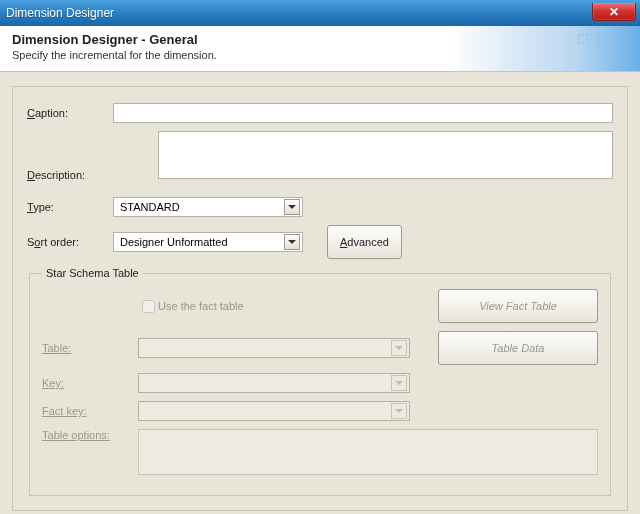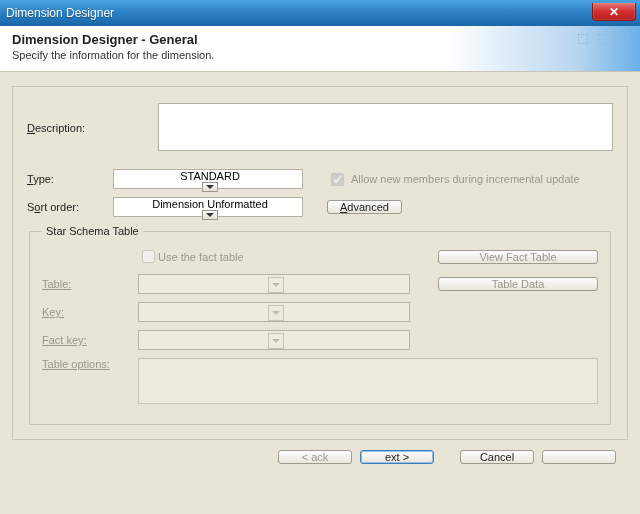--- a/index.html
+++ b/index.html
@@ -41,32 +41,31 @@
   
   .client { background: #e8e4d8; padding: 14px 12px 8px 12px; }
 
   .form-area {
     border: 1px solid #c8c4b8;
     background: #e8e4d8;
     padding: 16px 14px 14px 14px;
   }
 
   .row { display: flex; align-items: center; margin-bottom: 8px; }
-  .row.top { align-items: center; gap: 45px; }
+  .row.top { align-items: flex-end; gap: 45px; }
   .lbl { width: 86px; color: #222; }
   .lbl .ul { text-decoration: underline; }
 
   input[type=text].field, .combo, textarea.field {
     border: 1px solid #b5b1a5;
     background: #fff;
     height: 20px;
     padding: 2px 4px;
     font: inherit;
     width: 100%;
-    flex-direction: column;
   }
   textarea.field { height: 48px; resize: none; }
 
   .combo {
     display: flex; align-items: center; justify-content: space-between;
     padding: 0 2px 0 6px; position: relative;
   }
   .combo .arrow {
     width: 16px; height: 16px; border: 1px solid #9d9a8f; background: linear-gradient(#fdfdfd,#e3e0d5);
     display:flex;align-items:center;justify-content:center;
@@ -75,41 +74,41 @@
   .combo.disabled { background:#eeeadf; color:#999; }
   .combo.disabled .arrow { background:#eeeadf; border-color:#c8c4b8; }
   .combo.disabled .arrow::after { border-top-color:#bbb; }
 
   .type-row .combo-wrap { width: 190px; }
   .check-row { display:flex; align-items:center; gap:4px; color:#9a978d; margin-left: 24px; }
   .check-row input { accent-color:#9a978d; }
   .sort-row .combo-wrap { width: 190px; }
 
   .btn {
-    height: 14px; min-width: 74px;
+    height: 34px; min-width: 74px;
     border: 1px solid #9d9a8f;
     background: linear-gradient(#fdfdfd,#e8e5da);
     padding: 0 12px;
     font: inherit; color:#222;
     border-radius: 3px;
     cursor: default;
   }
   .btn.wide { min-width: 160px; padding: 0 18px; }
   .btn.disabled { color:#9a978d; }
   .btn.default { border: 1px solid #3d7dbb; box-shadow: 0 0 0 1px #8fc1ec inset; }
   .btn .ul { text-decoration: underline; }
 
   fieldset.star {
     border: 1px solid #c8c4b8; margin-top: 0; padding: 10px 12px 12px 12px;
   }
   fieldset.star legend { padding: 0 4px; color:#222; }
   .star-inner-row { display:flex; align-items:center; margin-bottom:8px; }
   .star-lbl { width: 96px; color:#9a978d;text-decoration:underline; }
   .star-field { flex:1; margin-right: 12px; }
-  .star-right { width: 176px; display:flex; justify-content:flex-end; }
+  .star-right { width: 176px; display:flex; justify-content:flex-end;font-style:italic; }
 
   .table-opts {
     border:1px solid #c8c4b8; background:#eeeadf; height:46px;
   }
 
   
   .footer {
     display:flex; justify-content:flex-end; gap:8px;
     padding: 10px 12px 0 12px;
   }
@@ -123,61 +122,63 @@
 
 <div class="titlebar">
   <span class="title">Dimension Designer</span>
   <div class="close">
     <span>✕</span>
   </div>
 </div>
 
 <div class="header">
   <div class="h-title">Dimension Designer - General</div>
-  <div class="h-sub">Specify the information for the dimension.</div>
+  <div class="h-sub">Specify the incremental for the dimension.</div>
   <div class="dots">
       <span></span>
       <span></span>
       <span></span>
     </div>
 </div>
 
 <div class="client">
   <div class="form-area">
 
 
+    <div class="row">
+      <div class="lbl"><span class="ul">C</span>aption:</div>
+      <div style="flex:1;">
+        <input type="text" class="field" value="" style="">
+      </div>
+    </div>
 
     <div class="row top">
       <div class="lbl"><span class="ul">D</span>escription:</div>
       <div style="flex:1;">
         <textarea class="field" style=""></textarea>
       </div>
     </div>
 
     <div style="height:8px;"></div>
 
     <div class="row type-row">
       <div class="lbl"><span class="ul">T</span>ype:</div>
       <div class="combo-wrap">
         <div class="combo">
           <span>STANDARD</span>
           <span class="arrow"></span>
         </div>
       </div>
-      <label class="check-row">
-        <input type="checkbox" checked="" disabled="" style="">
-        <span>Allow new member<span class="ul">s</span> during incremental update</span>
-      </label>
     </div>
 
     <div class="row sort-row">
       <div class="lbl">S<span class="ul">o</span>rt order:</div>
       <div class="combo-wrap">
         <div class="combo">
-          <span>Dimension Unformatted</span>
+          <span>Designer Unformatted</span>
           <span class="arrow"></span>
         </div>
       </div>
       <div style="margin-left:24px;">
         <button class="btn"><span class="ul">A</span>dvanced</button>
       </div>
     </div>
 
     <fieldset class="star">
       <legend>Star Schema Table</legend>

